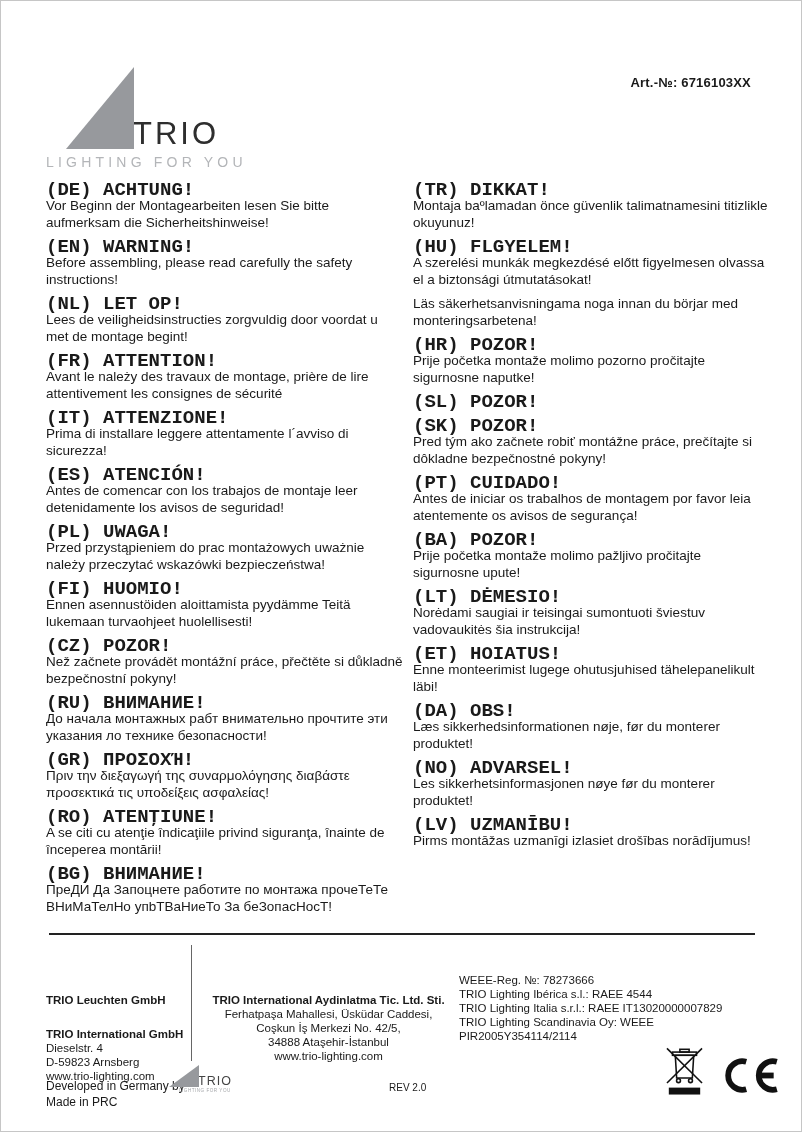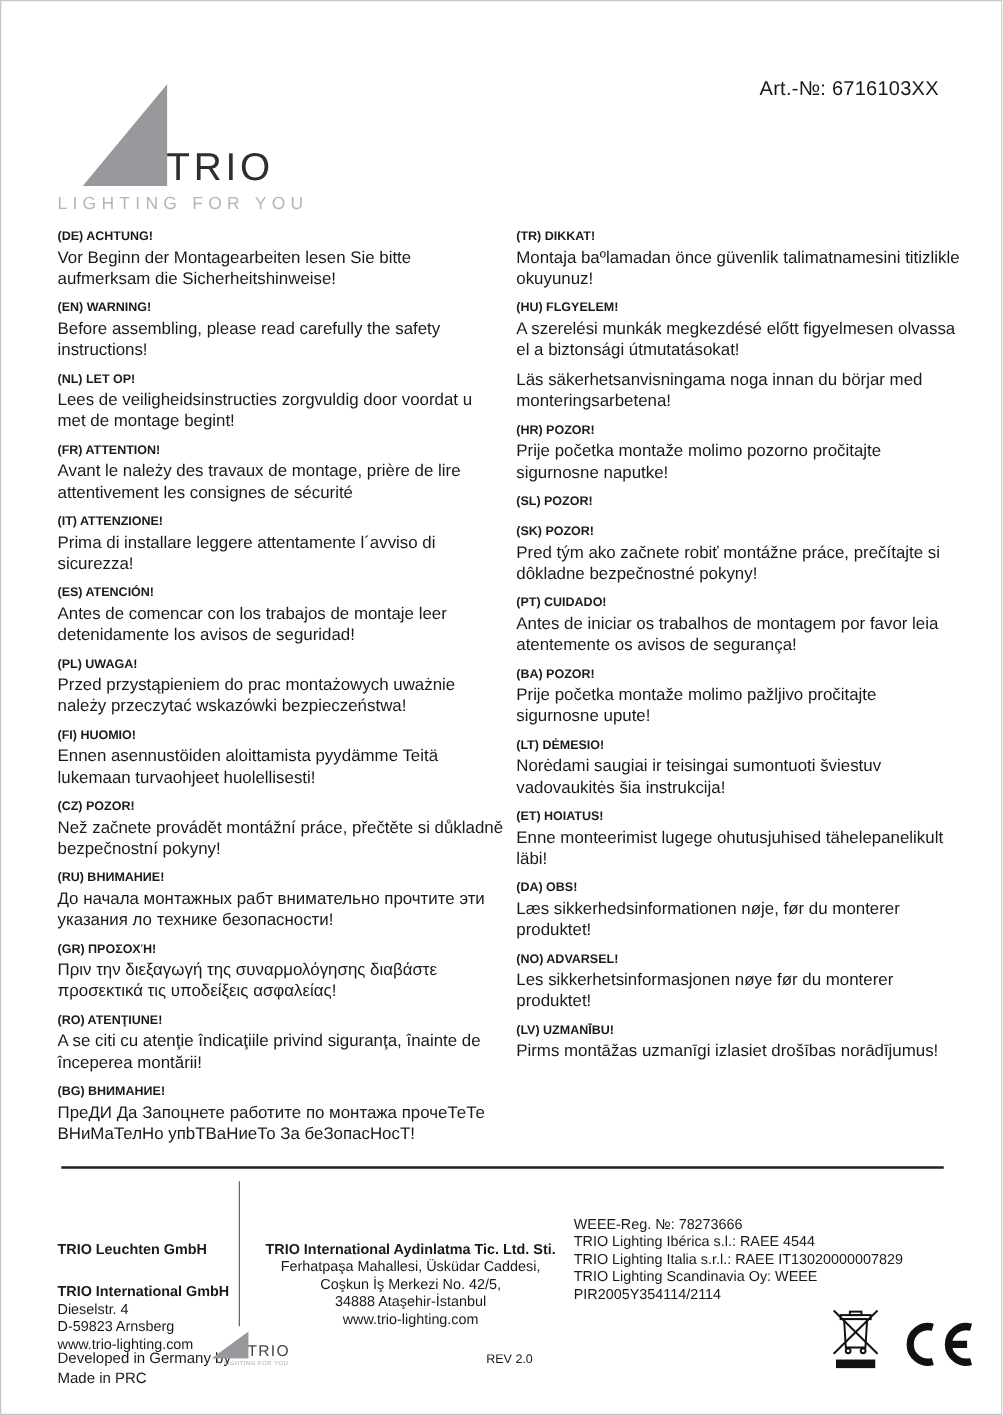--- a/index.html
+++ b/index.html
@@ -3,32 +3,32 @@
 <meta charset="utf-8">
 <style>
   * { margin:0; padding:0; box-sizing:border-box; }
   html,body { background:#ffffff; }
   body { font-family:"Liberation Sans","DejaVu Sans",sans-serif; color:#1a1a1a; }
   .page {
     position:relative; width:802px; height:1132px; background:#fff;
     border:1px solid #c6c6c6; overflow:hidden;
   }
   
-  .artno { position:absolute; top:62px; right:50px; font-size:16px; font-weight:normal; letter-spacing:.2px; }
+  .artno { position:absolute; top:74px; right:50px; font-size:13px; font-weight:bold; letter-spacing:.2px; }
   .logo { position:absolute; top:66px; left:45px; }
   .logo-row { display:flex; align-items:flex-end; }
   .tri-big { width:68px; height:82px; margin-left:20px; background:#97999d;
              clip-path:polygon(0 100%, 100% 0, 100% 100%); }
   .word-big { font-size:31px; letter-spacing:3px; color:#2e2e2e; line-height:.92; margin-left:-1px; font-weight:300; }
   .tagline-big { margin-top:5px; font-size:14px; letter-spacing:4.2px; color:#b3b5b8; white-space:nowrap; }
   
   .cols { position:absolute; top:181px; left:45px; width:724px; display:flex; gap:10px; }
   .col { width:357px; }
   .warn { margin-bottom:8px; }
-  .wt { font-size:10px; font-weight:bold; line-height:16px; }
+  .wt { font-size:19px; font-weight:bold; line-height:16px;font-family:Liberation Mono, monospace; }
   .wb { font-size:13.5px; line-height:16.5px; }
   
   .rule { position:absolute; top:932px; left:48px; width:706px; height:2px; background:#222; }
   .vdiv { position:absolute; top:944px; left:190px; width:1px; height:116px; background:#666; }
   .fcol { position:absolute; top:972px; font-size:11.5px; line-height:14px; }
   .fcol1 { left:45px; width:145px; }
   .fcol2 { left:205px; width:245px;text-align:center; }
   .fcol3 { left:458px; width:310px; }
   .fb { font-weight:bold;margin-top:20px; }
   .origin { position:absolute; top:1078px; left:45px; font-size:12px; line-height:15.5px; }

